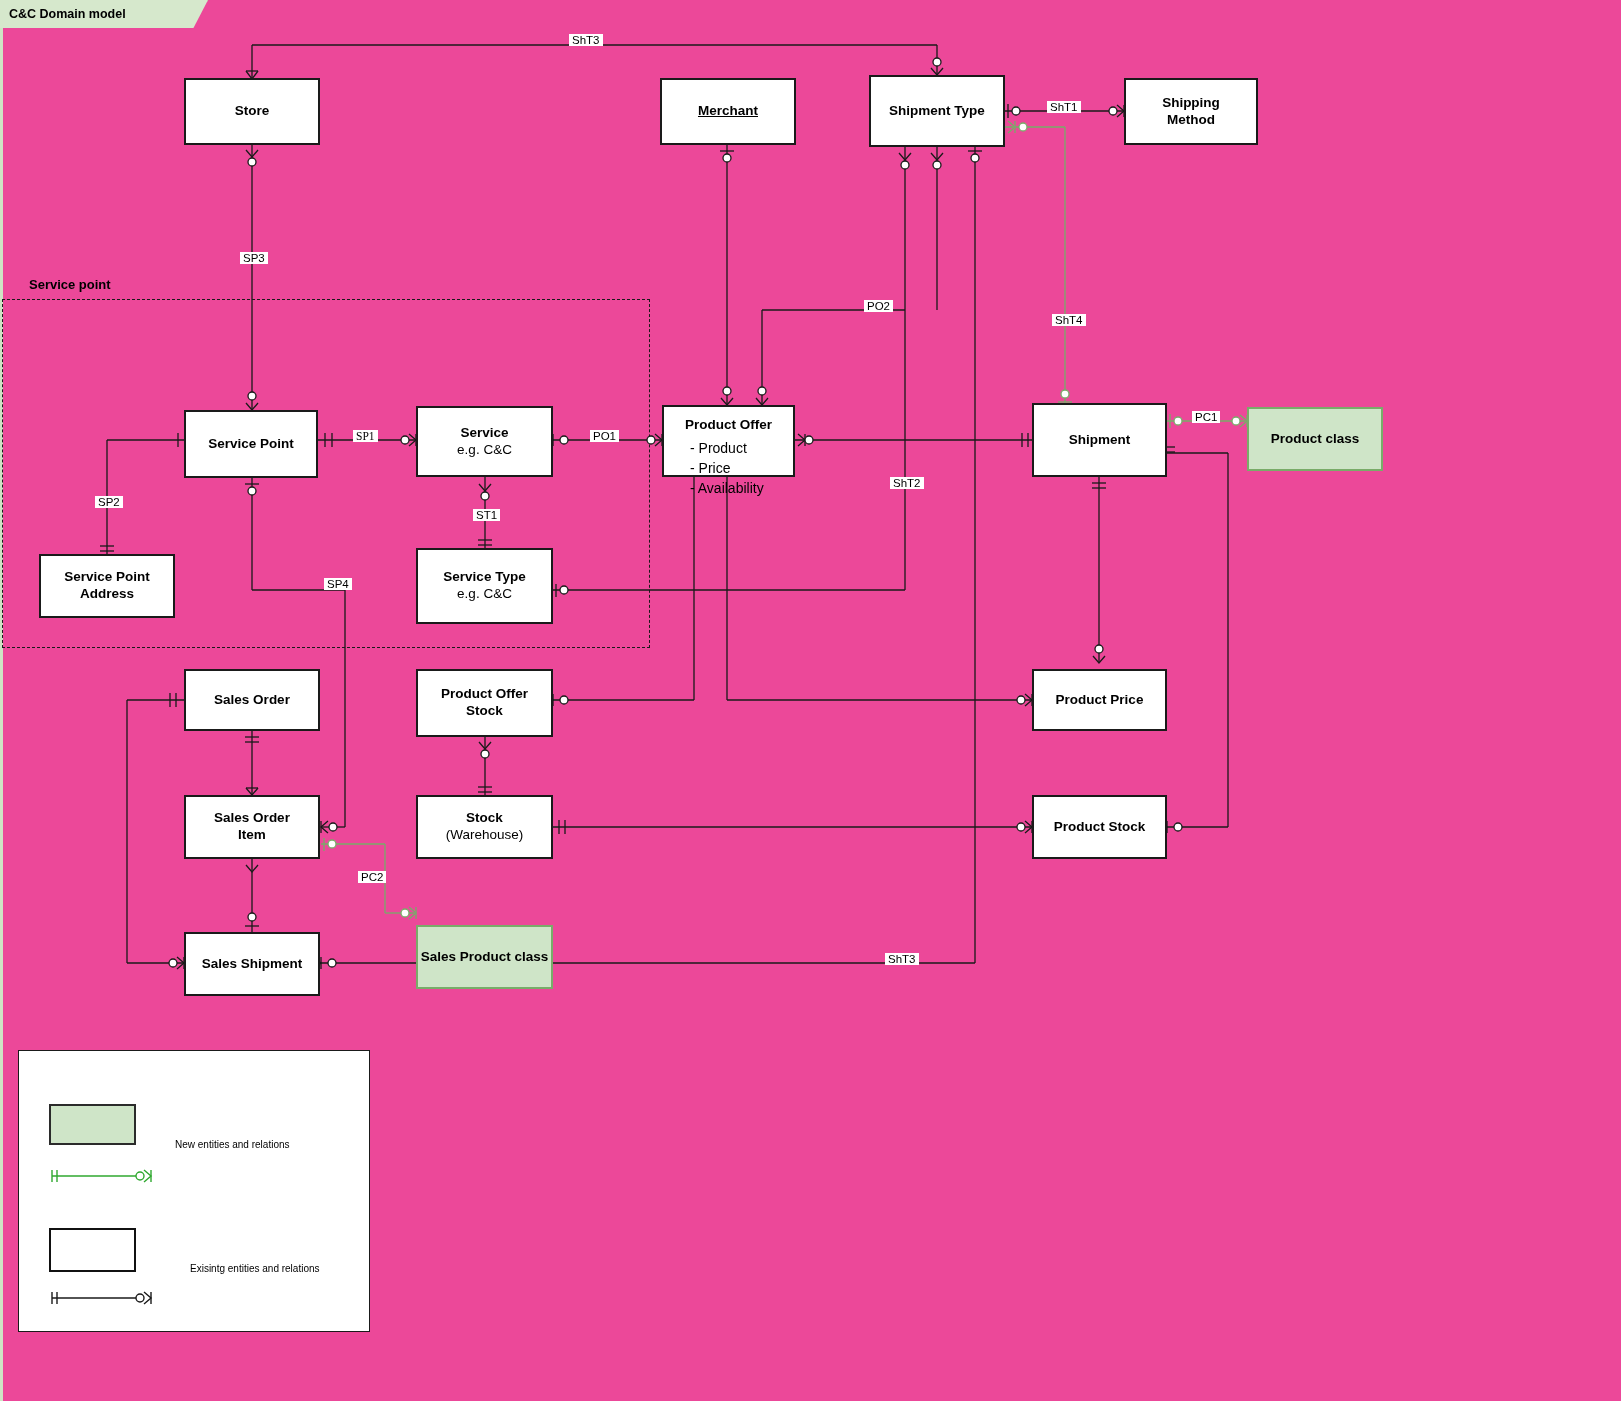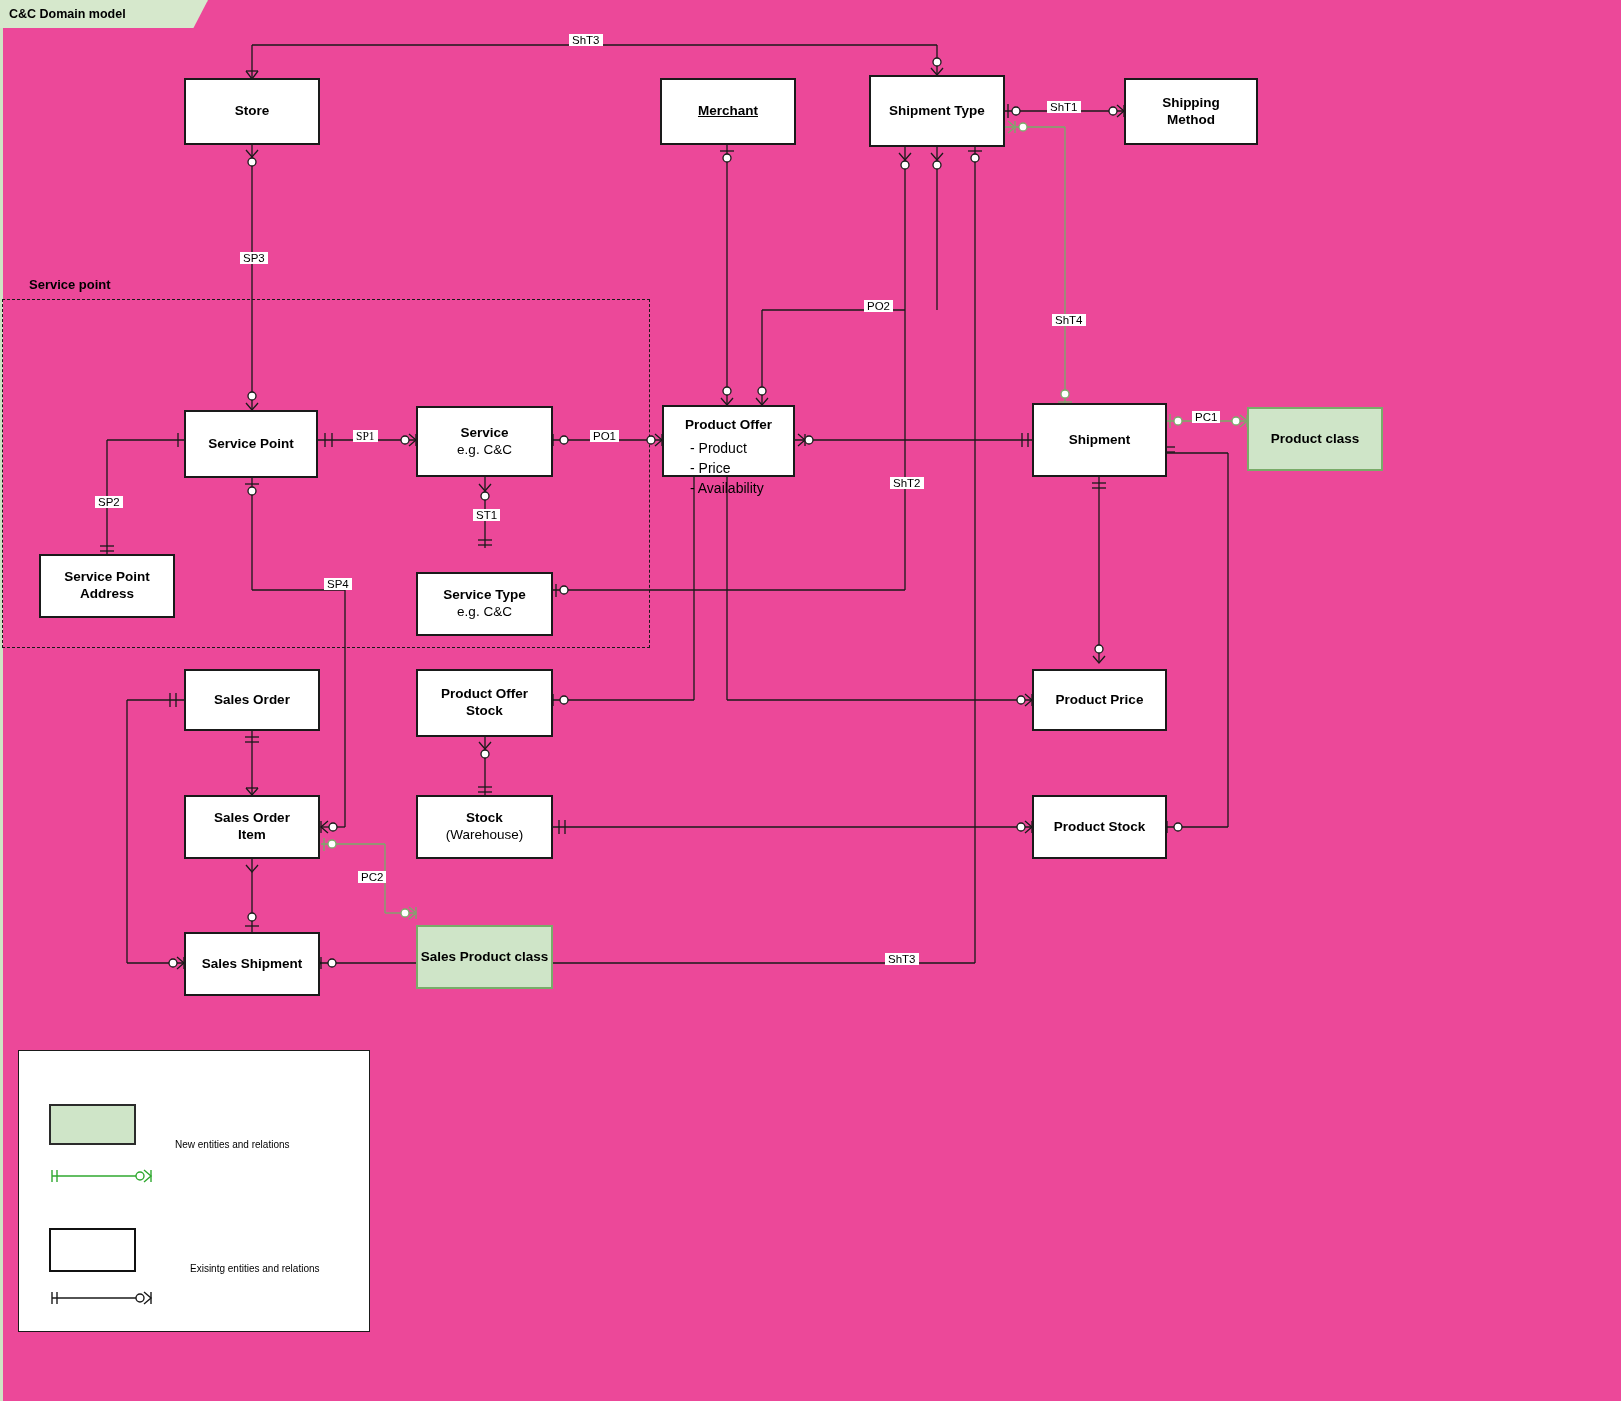--- a/index.html
+++ b/index.html
@@ -347,21 +347,21 @@
 
   <div class="entity new" style="left:1247px;top:407px;width:136px;height:64px;">
     <div class="ttl">Product class</div>
   </div>
 
   <div class="entity" style="left:39px;top:554px;width:136px;height:64px;">
     <div class="ttl">Service Point</div>
     <div class="ttl">Address</div>
   </div>
 
-  <div class="entity" style="left:416px;top:572px;width:137px;height:64px;">
+  <div class="entity" style="left:416px;top:548px;width:137px;height:76px;">
     <div class="ttl">Service Type</div>
     <div class="sub">e.g. C&amp;C</div>
   </div>
 
   <div class="entity" style="left:184px;top:669px;width:136px;height:62px;">
     <div class="ttl">Sales Order</div>
   </div>
 
   <div class="entity" style="left:416px;top:669px;width:137px;height:68px;">
     <div class="ttl">Product Offer</div>

